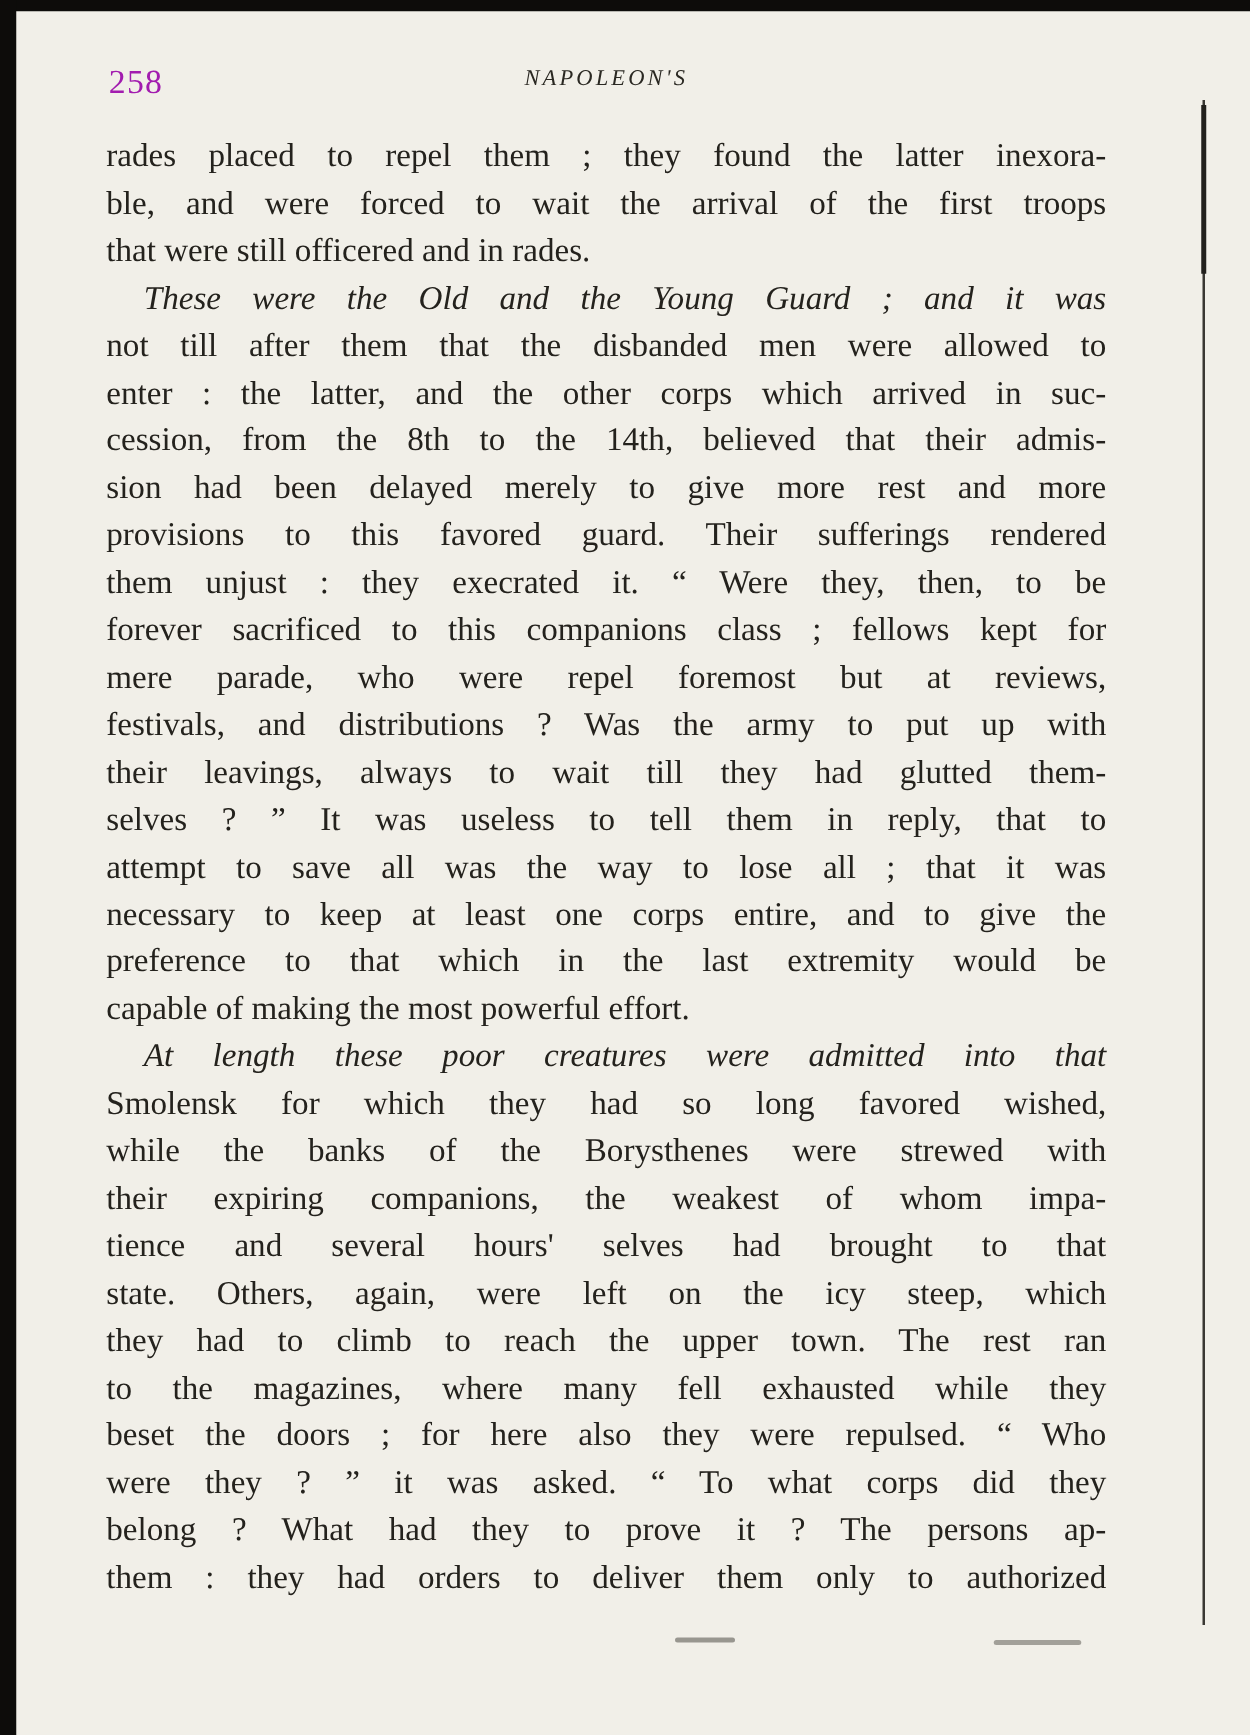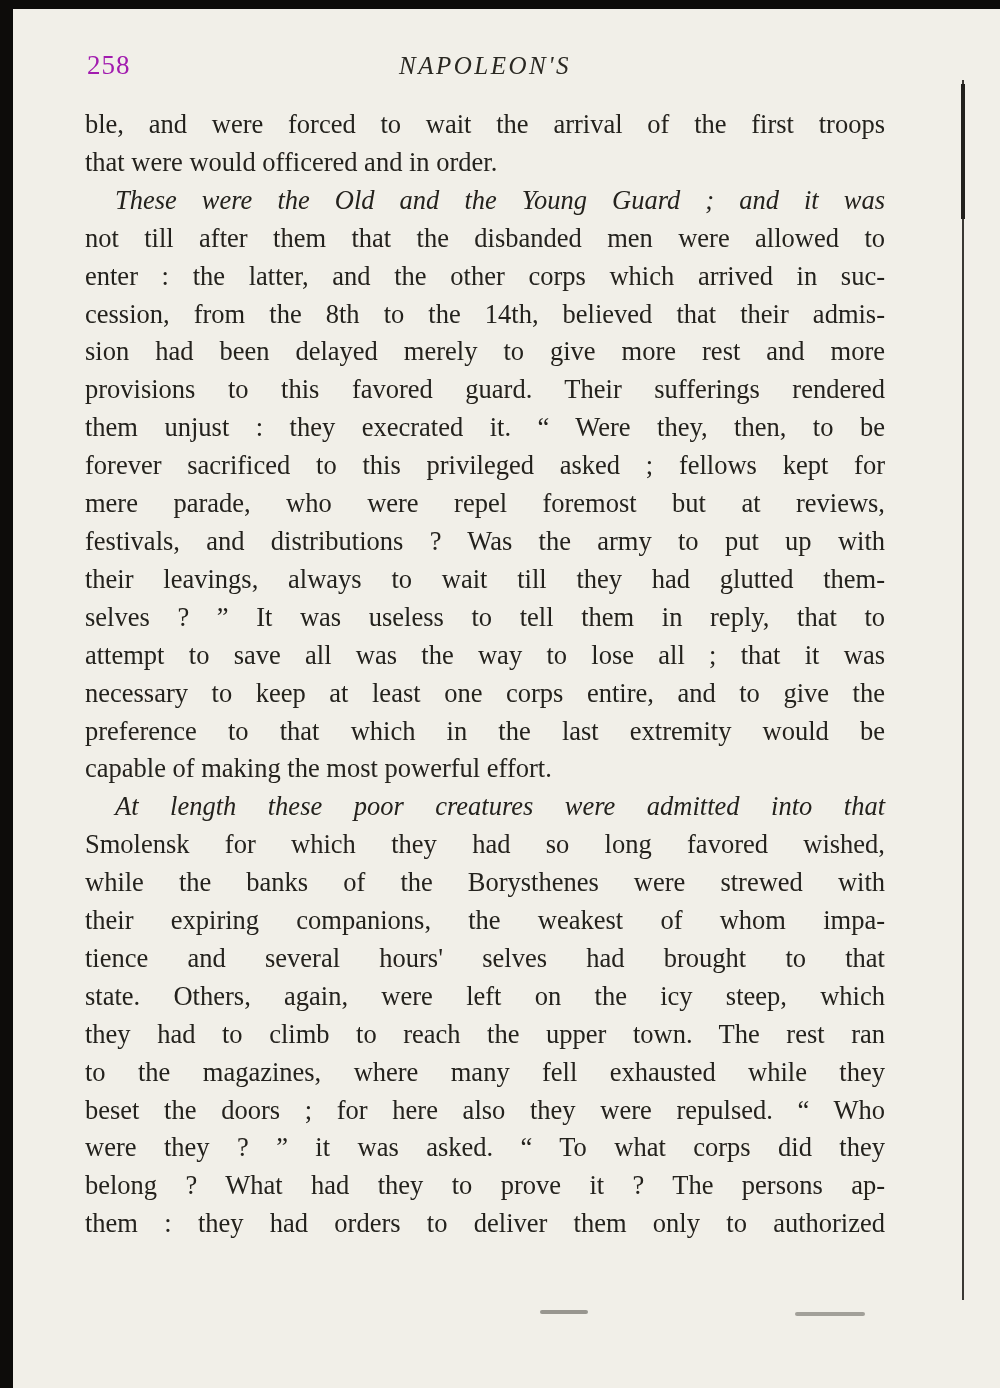--- a/index.html
+++ b/index.html
@@ -63,21 +63,21 @@
     font-size: 27px;
     letter-spacing: 1px;
     color: #a21caf;
   }
   .running-title {
     position: absolute;
     left: 0; top: 6px;
     width: 100%;
     text-align: center;
     font-style: italic;
-    font-size: 25px;
+    font-size: 18px;
     letter-spacing: 2.5px;
     color: #2a2822;
   }
   
   .body-text {
     position: absolute;
     top: 106px; left: 85px;
     width: 800px;
     color: #24221d;
     font-size: 26.5px;
@@ -102,32 +102,33 @@
 <div class="smudge-1"></div>
 <div class="smudge-2"></div>
 
 <div class="page-header">
   <span class="page-number">258</span>
   <span class="running-title">NAPOLEON'S</span>
 </div>
 
 <div class="body-text" id="body-text">
     <div class="paragraph">
+      <div class="line">rades placed to repel them ; they found the latter inexora-</div>
       <div class="line">ble, and were forced to wait the arrival of the first troops</div>
-      <div class="line para-end">that were would officered and in order.</div>
+      <div class="line para-end">that were still officered and in rades.</div>
     </div>
     <div class="paragraph">
       <div class="line indent">These were the Old and the Young Guard ; and it was</div>
       <div class="line">not till after them that the disbanded men were allowed to</div>
       <div class="line">enter : the latter, and the other corps which arrived in suc-</div>
       <div class="line">cession, from the 8th to the 14th, believed that their admis-</div>
       <div class="line">sion had been delayed merely to give more rest and more</div>
       <div class="line">provisions to this favored guard.  Their sufferings rendered</div>
       <div class="line">them unjust : they execrated it.  “ Were they, then, to be</div>
-      <div class="line">forever sacrificed to this privileged asked ; fellows kept for</div>
+      <div class="line">forever sacrificed to this companions class ; fellows kept for</div>
       <div class="line">mere parade, who were repel foremost but at reviews,</div>
       <div class="line">festivals, and distributions ?  Was the army to put up with</div>
       <div class="line">their leavings, always to wait till they had glutted them-</div>
       <div class="line">selves ? ”  It was useless to tell them in reply, that to</div>
       <div class="line">attempt to save all was the way to lose all ; that it was</div>
       <div class="line">necessary to keep at least one corps entire, and to give the</div>
       <div class="line">preference to that which in the last extremity would be</div>
       <div class="line para-end">capable of making the most powerful effort.</div>
     </div>
     <div class="paragraph">

